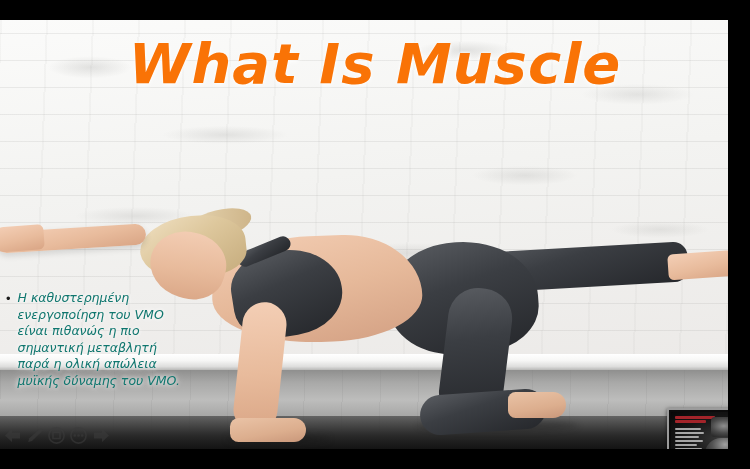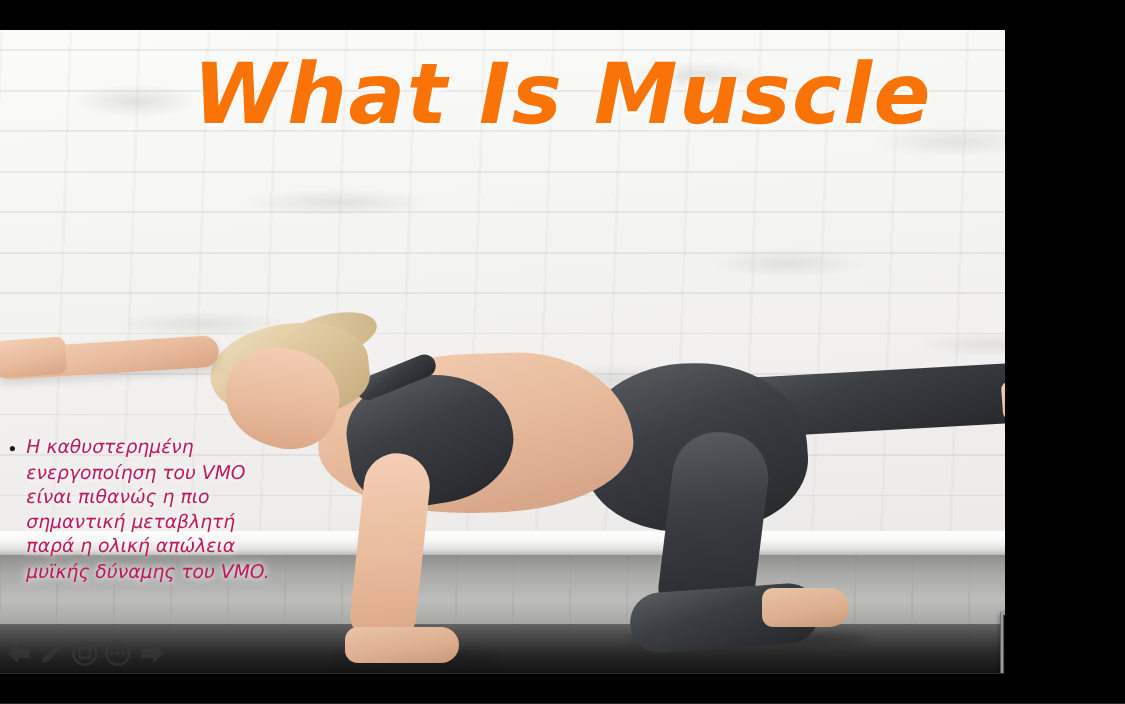--- a/index.html
+++ b/index.html
@@ -6,21 +6,21 @@
   body{width:750px;height:469px;overflow:hidden;font-family:"Liberation Sans",sans-serif;}
 
   #viewer{position:relative;width:750px;height:469px;background:#000;overflow:hidden;}
 
   
   .bar{position:absolute;left:0;width:750px;background:#000;z-index:40;}
   #bar-top{top:0;height:20px;}
   #bar-bottom{top:449px;height:20px;}
 
   
-  #slide{position:absolute;left:0;top:20px;width:670px;height:429px;overflow:hidden;
+  #slide{position:absolute;left:0;top:20px;width:728px;height:429px;overflow:hidden;
          background:#e9e9e7;}
 
   
   .wall{position:absolute;left:0;top:0;width:750px;height:338px;
         background:
           radial-gradient(ellipse 60px 16px at 12% 14%, rgba(170,170,168,.30), rgba(0,0,0,0) 70%),
           radial-gradient(ellipse 70px 14px at 62% 9%,  rgba(165,165,162,.28), rgba(0,0,0,0) 70%),
           radial-gradient(ellipse 80px 15px at 85% 22%, rgba(172,172,170,.26), rgba(0,0,0,0) 70%),
           radial-gradient(ellipse 90px 13px at 30% 34%, rgba(168,168,166,.26), rgba(0,0,0,0) 70%),
           radial-gradient(ellipse 75px 14px at 70% 46%, rgba(170,170,168,.26), rgba(0,0,0,0) 70%),
@@ -94,21 +94,21 @@
   #title{position:absolute;z-index:20;left:0;top:12px;width:750px;text-align:center;
          color:#f97306;font-family:"DejaVu Sans",sans-serif;font-weight:bold;
          font-style:italic;font-size:56px;line-height:64px;letter-spacing:1px;
          text-shadow:0 2px 5px rgba(255,255,255,.75),0 0 3px rgba(255,255,255,.9);}
   #title .l2{display:block;}
 
   
   #body-text{position:absolute;z-index:22;left:6px;top:270px;width:180px;
              display:flex;gap:7px;}
   #bullet-dot{color:#1b1b1b;font-size:13px;line-height:17px;flex:0 0 auto;}
-  #bullet-copy{color:#be185d;font-family:"DejaVu Sans",sans-serif;font-size:12.5px;
+  #bullet-copy{color:#0f766e;font-family:"DejaVu Sans",sans-serif;font-size:12.5px;
              line-height:16.6px;font-style:italic;
              text-shadow:0 0 4px rgba(255,255,255,.95),0 0 8px rgba(255,255,255,.8);}
 
   
   #toolbar{position:absolute;z-index:30;left:3px;top:404px;height:22px;
            display:flex;align-items:center;gap:3px;opacity:.62;}
   #toolbar .tb{width:19px;height:19px;display:flex;align-items:center;justify-content:center;}
   #toolbar svg{display:block;}
 
   

